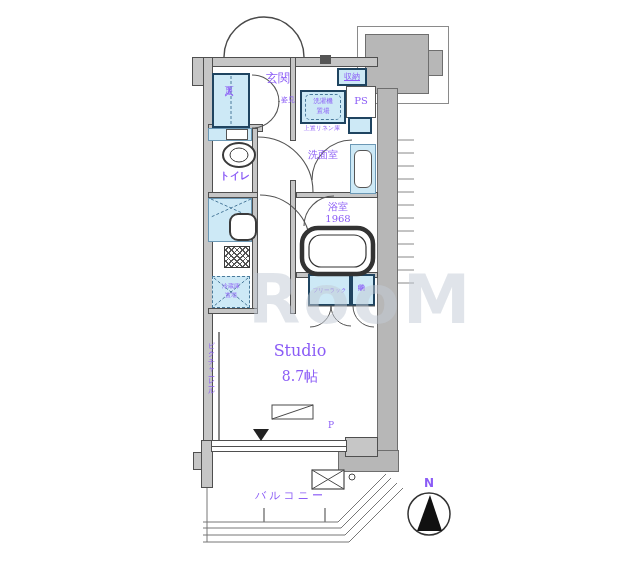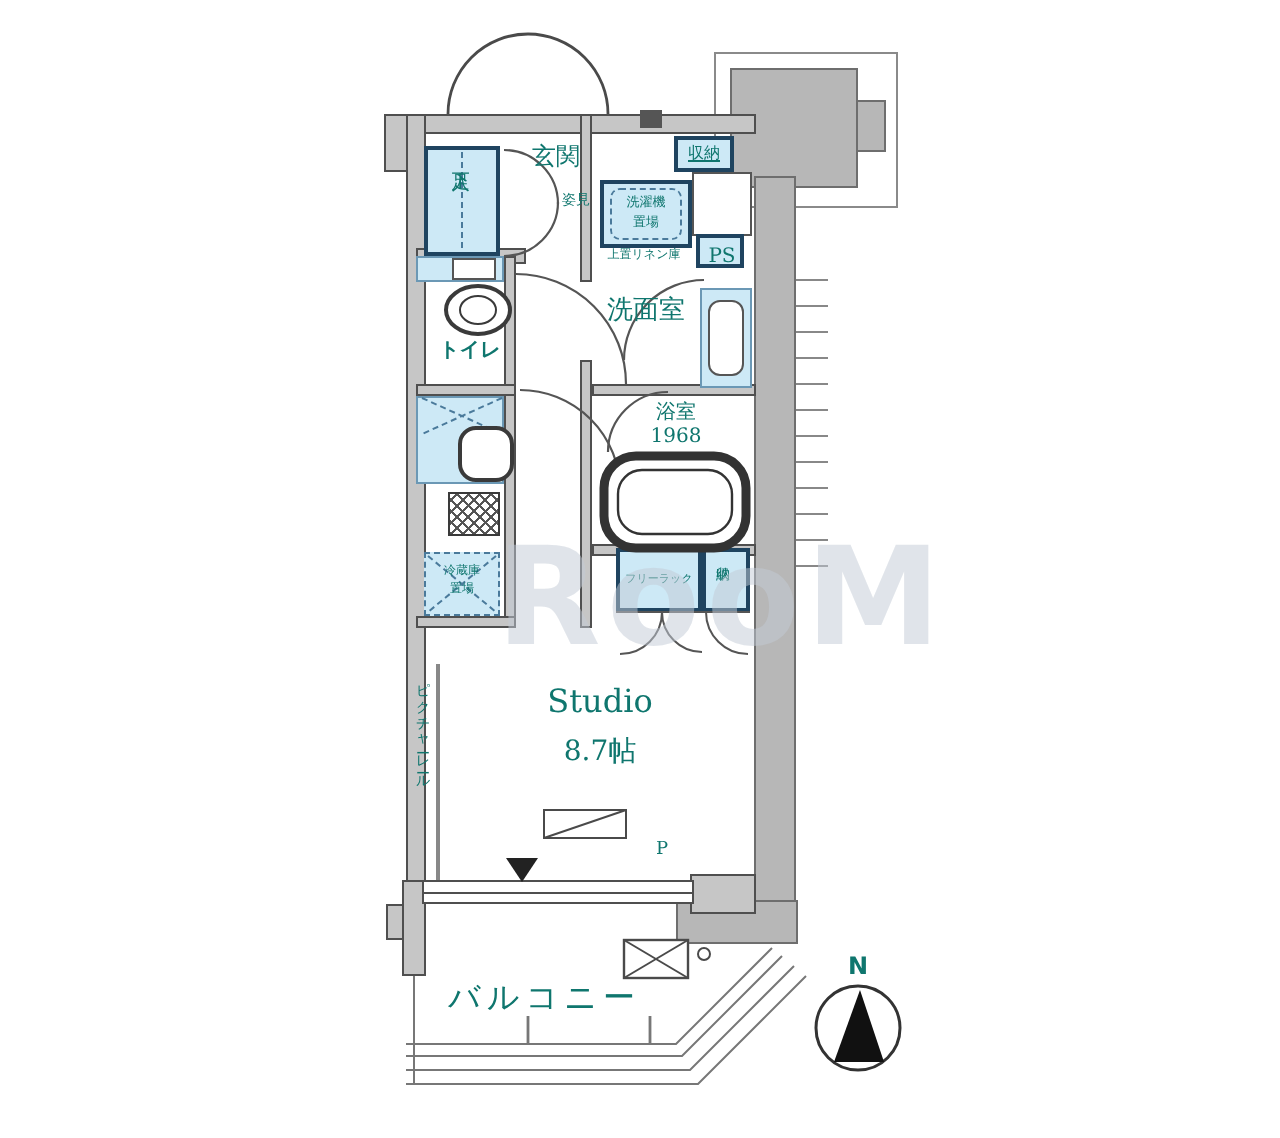--- a/index.html
+++ b/index.html
@@ -4,21 +4,21 @@
 <style>
   * { margin:0; padding:0; box-sizing:border-box; }
   body { background:#ffffff; font-family:"DejaVu Serif", serif; }
   #canvas { position:relative; width:640px; height:569px; background:#ffffff; overflow:hidden; }
   .wall { position:absolute; background:#c6c6c6; border:1px solid #4f4f4f; z-index:2; }
   .gray { position:absolute; background:#b7b7b7; border:1px solid #6e6e6e; z-index:2; }
   .outline-box { position:absolute; background:#ffffff; border:1px solid #8a8a8a; z-index:1; }
   .blue { position:absolute; background:#cde9f6; border:1px solid #6b98b5; z-index:3; }
   .blue.thick { border:2px solid #1f4460; }
   .whitebox { position:absolute; background:#ffffff; border:1px solid #555; z-index:3; }
-  .lbl { position:absolute; color:#0f766e; z-index:6; text-align:center; line-height:1.15; white-space:nowrap; }
+  .lbl { position:absolute; color:#8b5cf6; z-index:6; text-align:center; line-height:1.15; white-space:nowrap; }
   .vtext { writing-mode:vertical-rl; text-orientation:upright; white-space:nowrap; }
   svg.linework { position:absolute; left:0; top:0; z-index:4; pointer-events:none; }
   .window { position:absolute; background:#fff; border:1px solid #4f4f4f; z-index:3; }
   .window .mid { position:absolute; left:0; right:0; top:50%; height:1px; background:#4f4f4f; }
   .stove { position:absolute; background:
       repeating-linear-gradient(45deg,#555 0 1px,transparent 1px 4px),
       repeating-linear-gradient(-45deg,#555 0 1px,transparent 1px 4px),#fff;
       border:1.5px solid #3a3a3a; z-index:4; }
   .dashed-inner { position:absolute; border:1px dashed #4a7a9b; border-radius:5px; z-index:4; }
   .watermark { position:absolute; z-index:7; font-family:"DejaVu Sans",sans-serif;
@@ -145,34 +145,34 @@
     </g>
 
     <circle cx="429" cy="514" r="21" fill="none" stroke="#333" stroke-width="1.5"></circle>
     <polygon points="430,495 417,531 442,531" fill="#111"></polygon>
   </svg>
 
   <div class="lbl" style="left:258px;top:72px;width:40px;font-size:12px;">玄関</div>
   <div class="lbl" style="left:268px;top:96px;width:40px;font-size:7px;">姿見</div>
   <div class="lbl vtext" style="left:224px;top:79px;font-size:9px;">下足入</div>
   <div class="lbl" style="left:338px;top:72px;width:28px;font-size:8px;text-decoration:underline;">収納</div>
-  <div class="lbl" style="left:347px;top:95px;width:28px;font-size:10px;margin-top:28px;">PS</div>
+  <div class="lbl" style="left:347px;top:95px;width:28px;font-size:10px;">PS</div>
   <div class="lbl" style="left:304px;top:98px;width:38px;font-size:6.5px;">洗濯機</div>
   <div class="lbl" style="left:304px;top:108px;width:38px;font-size:6.5px;">置場</div>
   <div class="lbl" style="left:298px;top:125px;width:48px;font-size:6px;">上置リネン庫</div>
-  <div class="lbl" style="left:299px;top:149px;width:48px;font-size:13px;">洗面室</div>
+  <div class="lbl" style="left:299px;top:149px;width:48px;font-size:10px;">洗面室</div>
   <div class="lbl" style="left:313px;top:201px;width:50px;font-size:10px;">浴室</div>
   <div class="lbl" style="left:313px;top:213px;width:50px;font-size:10px;">1968</div>
   <div class="lbl" style="left:215px;top:170px;width:40px;font-size:10px;font-weight:bold;">トイレ</div>
   <div class="lbl" style="left:213px;top:283px;width:36px;font-size:6px;">冷蔵庫</div>
   <div class="lbl" style="left:213px;top:292px;width:36px;font-size:6px;">置場</div>
   <div class="lbl" style="left:309px;top:287px;width:41px;font-size:5.5px;">フリーラック</div>
   <div class="lbl vtext" style="left:357px;top:278px;font-size:7px;">収納</div>
   <div class="lbl" style="left:268px;top:342px;width:64px;font-size:16px;">Studio</div>
   <div class="lbl" style="left:270px;top:368px;width:60px;font-size:14px;">8.7帖</div>
   <div class="lbl vtext" style="left:207px;top:336px;font-size:7px;letter-spacing:1px;">ピクチャーレール</div>
-  <div class="lbl" style="left:224px;top:490px;width:90px;font-size:16px;letter-spacing:3px;text-align:right;">バルコニー</div>
+  <div class="lbl" style="left:236px;top:490px;width:90px;font-size:11px;letter-spacing:3px;text-align:right;">バルコニー</div>
   <div class="lbl" style="left:325px;top:420px;width:12px;font-size:9px;">P</div>
   <div class="lbl" style="left:421px;top:477px;width:16px;font-size:12px;font-weight:bold;font-family:'DejaVu Sans',sans-serif;">N</div>
 
   <div class="watermark" style="left:248px;top:260px;font-size:68px;">RooM</div>
 
 </div>
 
 </body></html>

